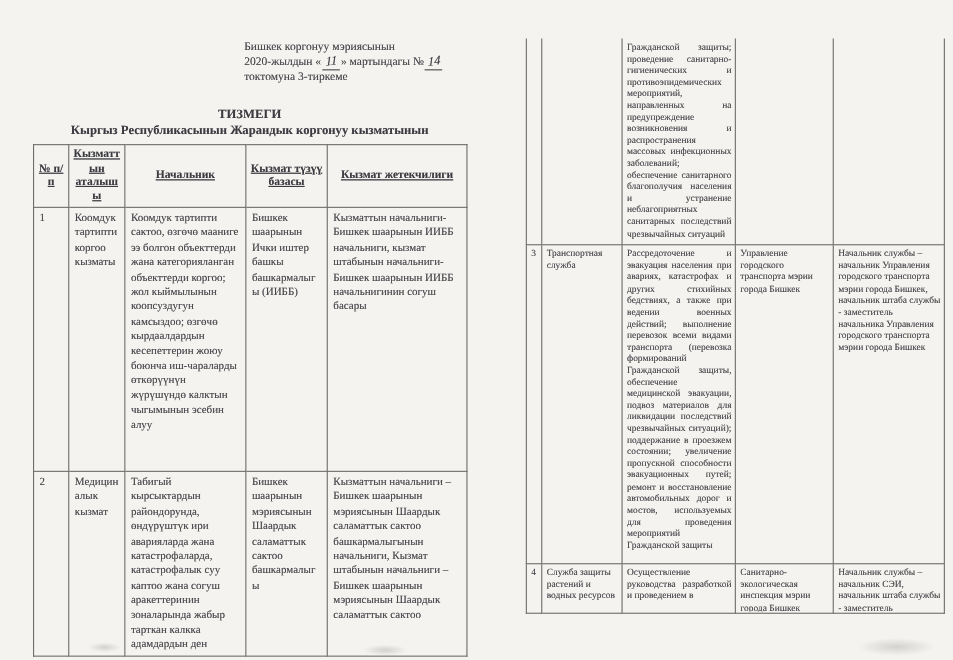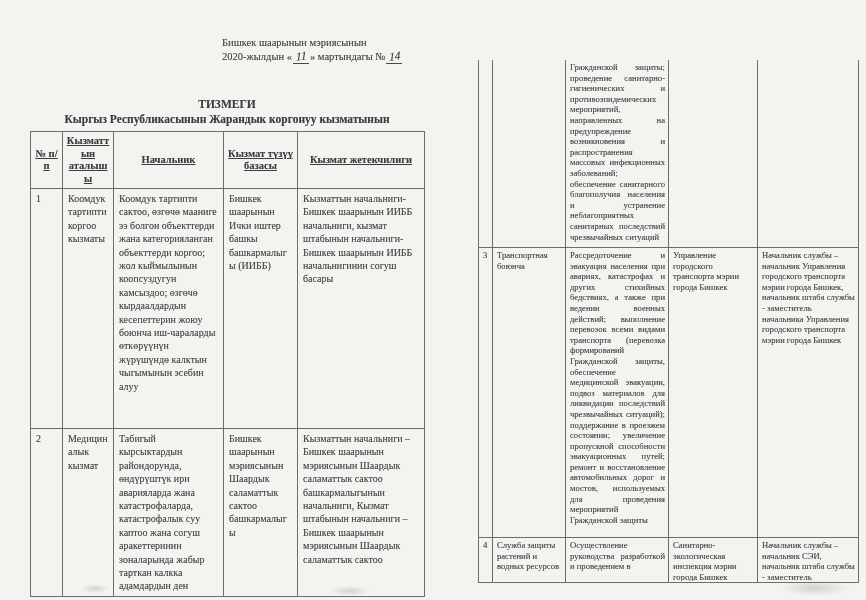--- a/index.html
+++ b/index.html
@@ -45,43 +45,44 @@
     font-weight:bold;text-align:center;vertical-align:middle;
     font-size:10.5px;line-height:12.5px;padding:3px 2px;color:#3c3b41;
   }
   .tbl-left td{padding:3px 4px 3px 5px;}
   .tbl-left .r1 td{height:233px;}
   .tbl-left .r2 td{height:156px;}
   .tbl-left .hdr th{height:34px;text-decoration:underline;}
 
   .tbl-right{
     position:absolute;left:478px;top:35px;width:380px;
-    font-size:8.6px;line-height:10.6px;margin-top:25px;
+    font-size:8.6px;line-height:10.6px;
   }
   .tbl-right td{padding:2px 3px 1px 4px;}
   .tbl-right .cont td{border-top:none;height:184px;}
   .tbl-right .r3 td{height:286px;}
   .tbl-right .desc{text-align:justify;}
   .tbl-right .center{text-align:left;}
   .clip4{max-height:41px;overflow:hidden;}
 
   
   .smudge{position:absolute;border-radius:50%;pointer-events:none;
     background:radial-gradient(closest-side,rgba(150,148,145,0.35),rgba(150,148,145,0));}
 </style>
 </head>
 <body class="soft">
 
 <div>
 
   <div class="stamp">
-    <div>Бишкек шаарынын мэриясынын</div>
+    <div>Бишкек коргонуу мэриясынын</div>
     <div>
       <span>2020-жылдын «</span><span class="hand-slot"><span class="hand">11</span></span><span>» мартындагы №</span><span class="hand-slot"><span class="hand">14</span></span>
     </div>
+    <div>токтомуна 3-тиркеме</div>
   </div>
 
   <div class="doc-title">
     <div>ТИЗМЕГИ</div>
     <div>Кыргыз Республикасынын Жарандык коргонуу кызматынын</div>
   </div>
 
   <table class="tbl tbl-left">
     <colgroup>
       <col style="width:32px">
@@ -128,21 +129,21 @@
     <tbody>
         <tr class="cont">
       <td></td>
       <td></td>
       <td class="desc">Гражданской защиты; проведение санитарно-гигиенических и противоэпидемических мероприятий, направленных на предупреждение возникновения и распространения массовых инфекционных заболеваний; обеспечение санитарного благополучия населения и устранение неблагоприятных санитарных последствий чрезвычайных ситуаций</td>
       <td class="center"></td>
       <td class="center"></td>
     </tr>
     <tr class="r3">
       <td>3</td>
-      <td>Транспортная боюнча</td>
+      <td>Транспортная служба</td>
       <td class="desc">Рассредоточение и эвакуация населения при авариях, катастрофах и других стихийных бедствиях, а также при ведении военных действий; выполнение перевозок всеми видами транспорта (перевозка формирований Гражданской защиты, обеспечение медицинской эвакуации, подвоз материалов для ликвидации последствий чрезвычайных ситуаций); поддержание в проезжем состоянии; увеличение пропускной способности эвакуационных путей; ремонт и восстановление автомобильных дорог и мостов, используемых для проведения мероприятий Гражданской защиты</td>
       <td class="center">Управление городского транспорта мэрии города Бишкек</td>
       <td class="center">Начальник службы – начальник Управления городского транспорта мэрии города Бишкек, начальник штаба службы - заместитель начальника Управления городского транспорта мэрии города Бишкек</td>
     </tr>
     <tr class="r4">
       <td>
             <div class="clip4">4</div>
           </td>
       <td>
             <div class="clip4">Служба защиты растений и водных ресурсов</div>

